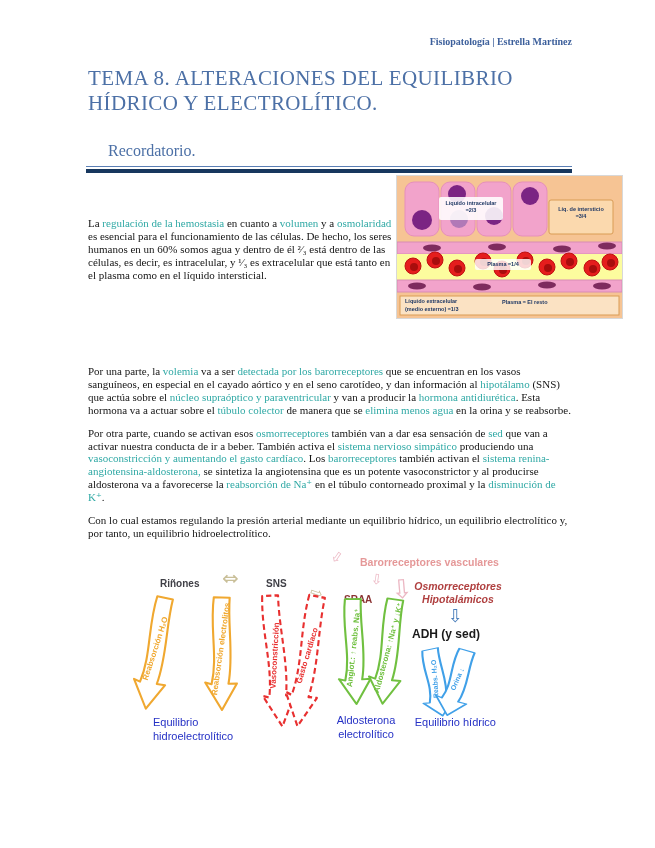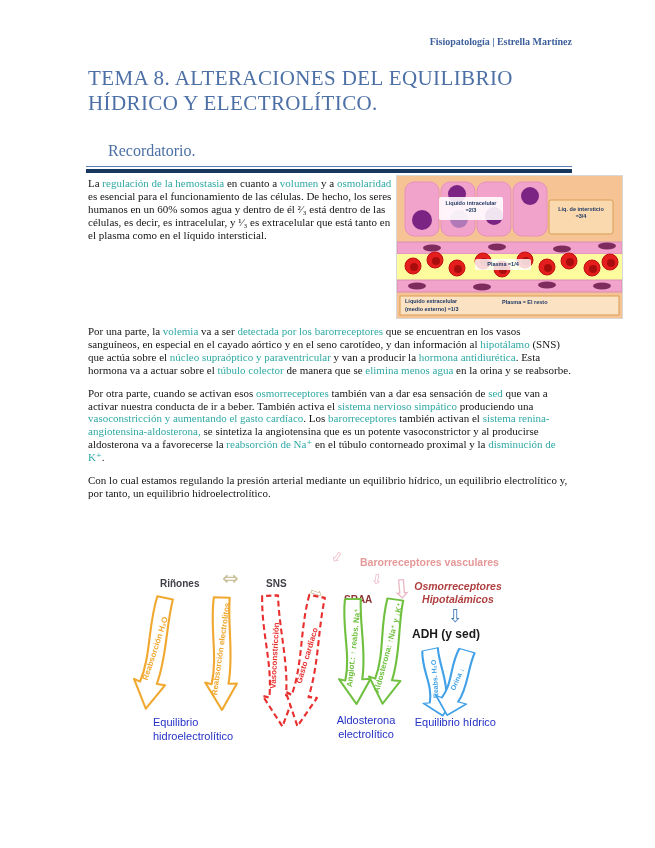--- a/index.html
+++ b/index.html
@@ -12,21 +12,21 @@
 
   
   .course-header{top:36px;right:83px;font-size:10px;font-weight:bold;color:#3C5F9B;}
   .page-title{left:88px;top:66px;width:490px;font-size:21px;line-height:25px;
     color:#4C70A6;letter-spacing:.4px;}
   .section-heading{left:88px;top:142px;font-size:16px;color:#4C70A6;margin-left:20px;}
   .rule-thin{left:86px;top:166px;width:486px;height:0;border-top:1.5px solid #5B7FB5;}
   .rule-thick{left:86px;top:169px;width:486px;height:4px;background:#17375E;}
 
   
-  .body-text{font-size:11px;line-height:12.9px;text-align:left;}
+  .body-text{font-size:11px;line-height:12.9px;text-align:left;margin-top:40px;}
   .body-text p{margin:0 0 10px 0;}
   .col-narrow{left:88px;top:177px;width:305px;}
   .col-wide{left:88px;top:325px;width:485px;}
   .hl{color:#30A9A5;}
 
   
   .figure-box{left:397px;top:176px;width:225px;height:142px;outline:1px solid #d8d8d8;}
   .figure-box svg{display:block;}
   .figlab{position:absolute;font-family:"Liberation Sans","DejaVu Sans",sans-serif;
     font-weight:bold;color:#1F3864;line-height:1.2;text-align:center;font-size:5.5px;}

